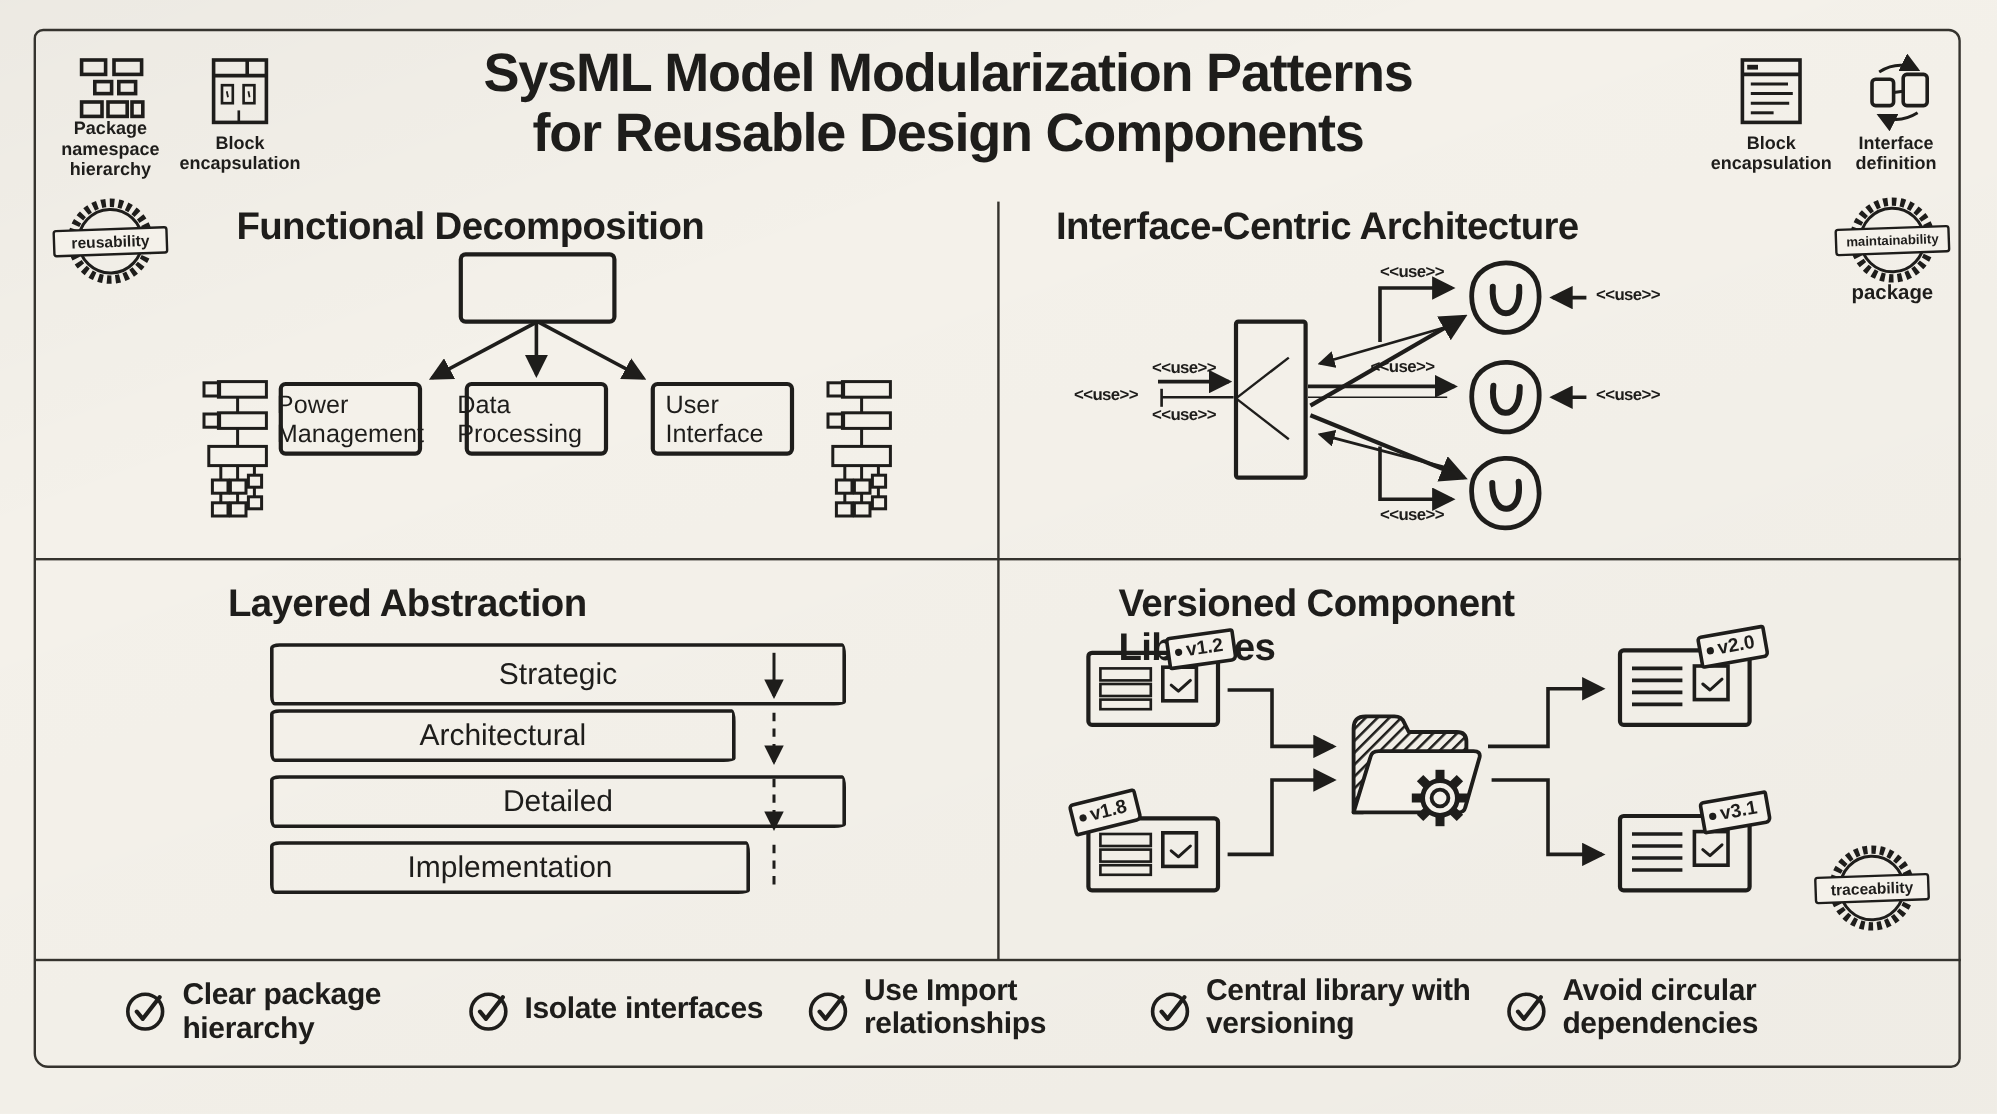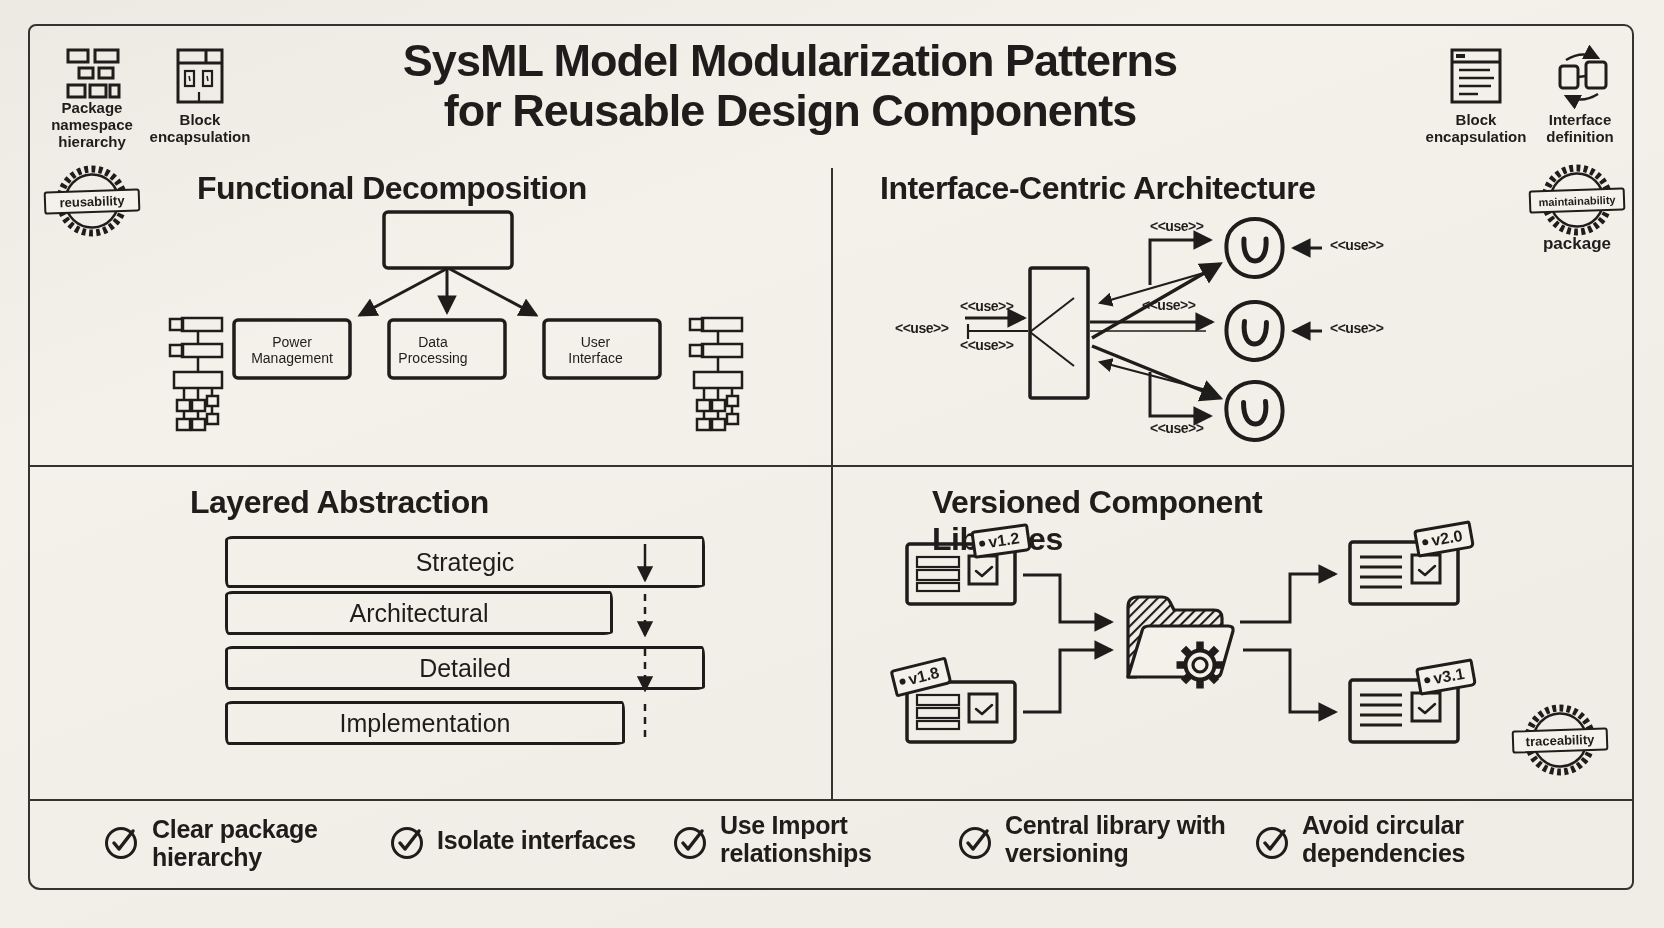--- a/index.html
+++ b/index.html
@@ -12,22 +12,22 @@
     font-family:"Liberation Sans","DejaVu Sans",sans-serif;
     color:var(--ink);
   }
   .abs { position:absolute; }
   svg { color:var(--ink); overflow:visible; }
   .pre { white-space:pre-line; }
   .frame { border:2px solid #35332e; border-radius:8px 10px 8px 12px; }
   .divider { background:#35332e; }
   .main-title { text-align:center; font-weight:bold; font-size:45px; line-height:1.1; letter-spacing:-1px; }
   .q-title { font-weight:bold; font-size:32px; letter-spacing:-0.5px; }
-  .node-label { display:flex; align-items:center; justify-content:center; text-align:center;
-                font-size:14px; line-height:1.15; font-weight:500; }
+  .node-label { display:flex; align-items:center; justify-content:center; 
+                font-size:21px; line-height:1.15; font-weight:500; }
   .layer-bar { border:3px solid var(--ink); border-radius:8px 3px 10px 4px / 4px 10px 3px 8px;
                display:flex; align-items:center; justify-content:center;
                font-size:25px; font-weight:500; }
   .use-label { width:76px; font-size:14px; font-weight:bold; letter-spacing:-0.5px; }
   .corner-label { width:112px; text-align:center; font-size:15px; font-weight:bold; line-height:1.12; }
   .caption { width:112px; text-align:center; font-size:17px; font-weight:bold; }
   .badge { width:88px; height:88px; transform:rotate(-2deg); }
   .badge-banner { position:absolute; left:50%; top:33px; transform:translateX(-50%);
                   min-width:96px; height:23px; padding:0 4px; background:var(--paper);
                   border:2.5px solid var(--ink); border-radius:3px;

